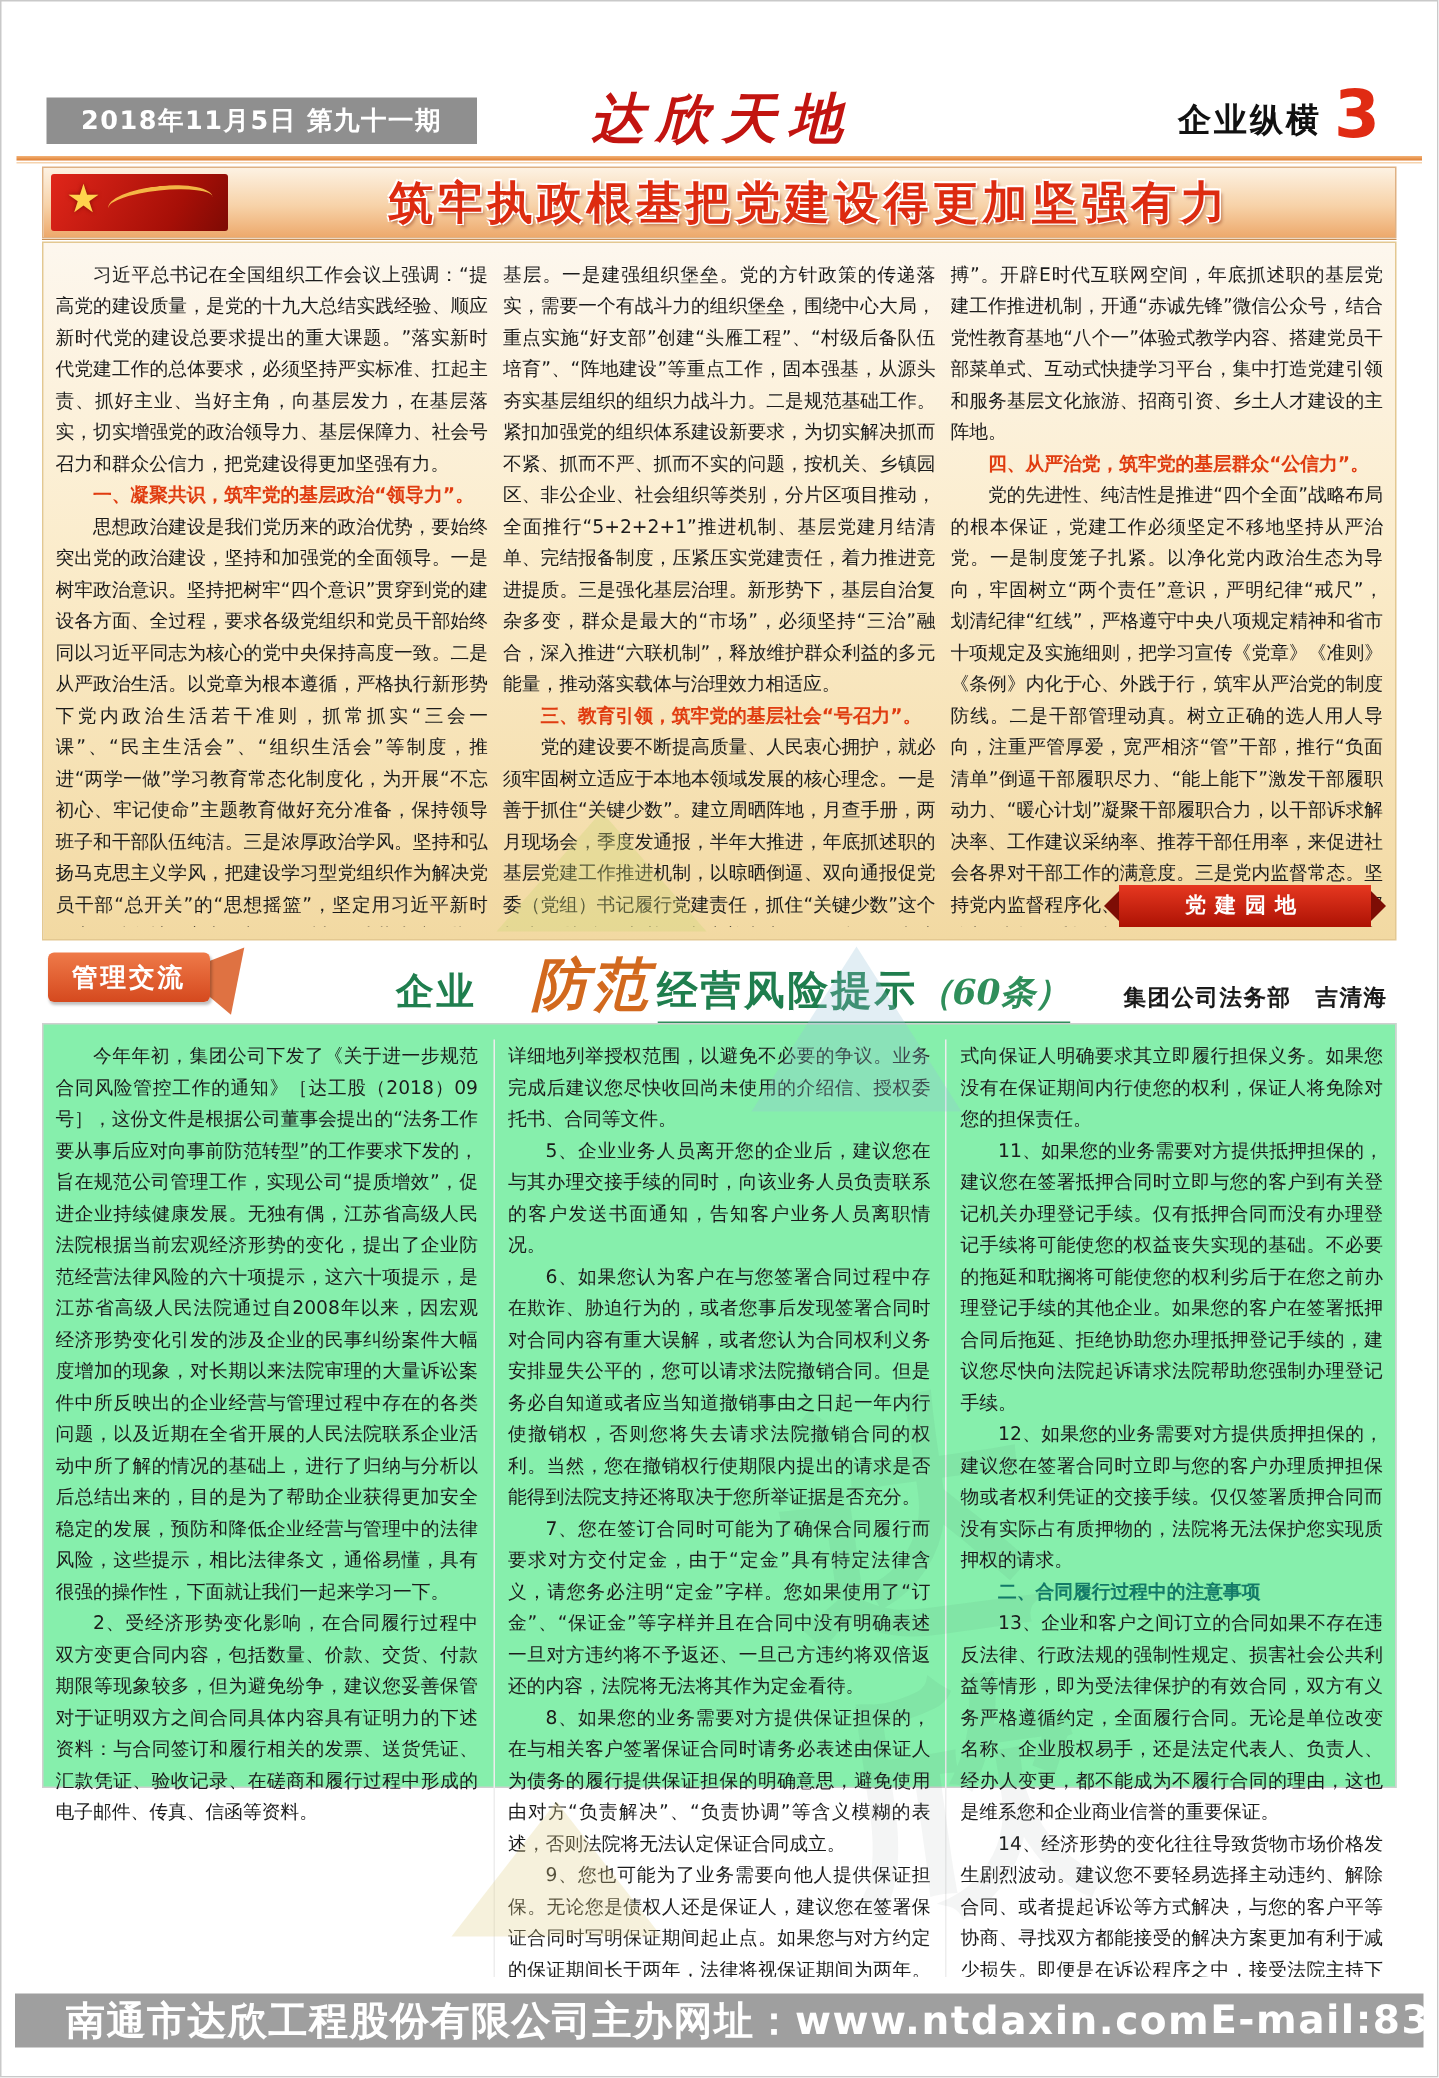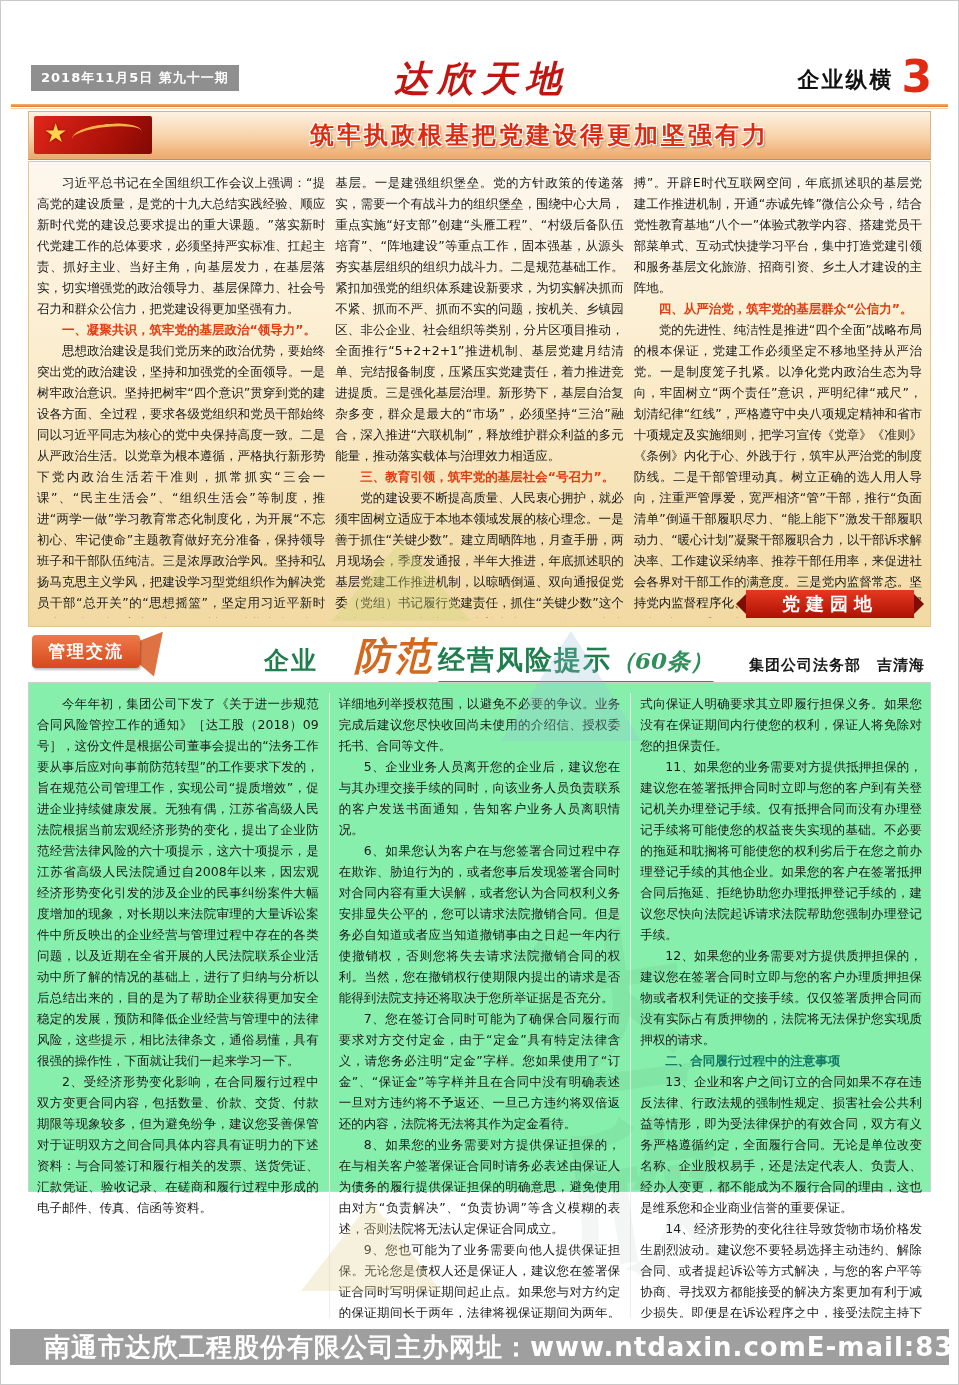--- a/index.html
+++ b/index.html
@@ -3,65 +3,65 @@
 <meta charset="utf-8">
 <style>
   * { margin:0; padding:0; box-sizing:border-box; }
   body { background:#e9e9e9; font-family:"DejaVu Sans", sans-serif; }
   .page { position:relative; width:959px; height:1385px; margin:0 auto; background:#fff;
           border:1px solid #c9c9c9; overflow:hidden; }
 
   
   .hdr { position:absolute; top:54px; left:30px; right:26px; height:48px; }
   .date-box { position:absolute; left:0; top:10px; background:#8f8f8f; color:#fff;
-              font-size:13px; font-weight:bold; padding:4px 10px; letter-spacing:1px; }
+              font-size:17px; font-weight:bold; padding:4px 23px; letter-spacing:1px; }
   .masthead { position:absolute; left:50%; top:0; transform:translateX(-50%);
               font-family:"DejaVu Serif", serif; font-style:italic; font-weight:bold;
               font-size:36px; color:#c21410; letter-spacing:8px; white-space:nowrap; }
-  .hdr-right { position:absolute; right:0; top:0; display:flex; align-items:flex-start; gap:8px; }
+  .hdr-right { position:absolute; right:12px; top:0; display:flex; align-items:flex-start; gap:8px; }
   .section-name { font-size:22px; font-weight:bold; color:#111; margin-top:10px; letter-spacing:2px; }
   .page-num { font-size:44px; font-weight:bold; color:#e02b13; line-height:44px;
               font-family:"DejaVu Sans", sans-serif; }
   .hdr-rule { position:absolute; top:103px; left:10px; right:10px; height:3px;
               background:linear-gradient(180deg,#f2b277,#e07e30); }
   .hdr-rule2 { position:absolute; top:107px; left:10px; right:10px; height:1px; background:#f5d3ae; }
 
   
   .banner { position:absolute; top:110px; left:27px; right:27px; height:48px;
             background:linear-gradient(180deg,#fdf2e3 0%,#f7d2a8 55%,#eda96c 100%);
             border:1px solid #dfb183; box-shadow:0 1px 0 #c98d52; }
   .emblem { position:absolute; left:5px; top:4px; width:118px; height:38px; overflow:hidden;
             background:linear-gradient(120deg,#e0261a 0%,#a60f07 70%,#7e0a04 100%); border-radius:2px; }
   .emblem .star { position:absolute; left:10px; top:2px; color:#ffd34d; font-size:26px;
                   text-shadow:0 0 3px #7e0a04; }
   .emblem .swirl { position:absolute; right:10px; top:8px; width:70px; height:22px;
                    border-top:3px solid rgba(255,210,80,.85); border-radius:50%;
                    transform:rotate(-6deg); }
   .headline { position:absolute; left:130px; right:10px; top:0; height:100%;
               display:flex; align-items:center; justify-content:center;
-              font-size:24px; font-weight:bold; color:#dd2b10; letter-spacing:3px; white-space:nowrap;
+              font-size:30px; font-weight:bold; color:#dd2b10; letter-spacing:3px; white-space:nowrap;
               text-shadow:1px 1px 0 #fff, -1px -1px 0 #fff, 1px -1px 0 #fff, -1px 1px 0 #fff, 2px 2px 2px rgba(120,30,0,.35); }
 
   
   .art1 { position:absolute; top:160px; left:27px; right:27px; height:466px;
           background:linear-gradient(180deg,#fdf7ee 0%,#fbeccb 45%,#f2d9a2 100%);
           border:1px solid #e3c891; }
   .cols { position:relative; display:flex; gap:10px; padding:10px 8px; height:100%; }
   .col { flex:1; overflow:hidden; font-size:12.5px; line-height:21px; color:#1b1b1b;
          text-align:justify; }
   .art1 .col { height:446px; }
   .para { text-indent:2em; }
   .para.cont { text-indent:0; }
   .subhead { text-indent:2em; font-weight:bold; }
   .a1 .subhead { color:#e03c10; }
   .a2 .subhead { color:#137a68; }
 
   .tag-ribbon { position:absolute; right:16px; bottom:8px; height:28px; min-width:168px;
                 background:linear-gradient(180deg,#e63820,#ad1204); color:#fff;
-                font-size:18px; font-weight:bold; letter-spacing:6px; text-align:center;
+                font-size:14px; font-weight:bold; letter-spacing:6px; text-align:center;
                 line-height:28px; padding:0 18px; }
   .tag-ribbon::before, .tag-ribbon::after { content:""; position:absolute; top:4px; width:0; height:0;
                 border-style:solid; }
   .tag-ribbon::before { left:-10px; border-width:10px 10px 10px 0; border-color:transparent #7d0d05 transparent transparent; }
   .tag-ribbon::after  { right:-10px; border-width:10px 0 10px 10px; border-color:transparent transparent transparent #7d0d05; }
 
   
   .sec2-hdr { position:absolute; top:628px; left:27px; right:27px; height:50px; }
   .mgmt-wrap { position:absolute; left:4px; top:6px; }
   .mgmt-arrow { position:absolute; left:96px; top:-8px; width:0; height:0;

